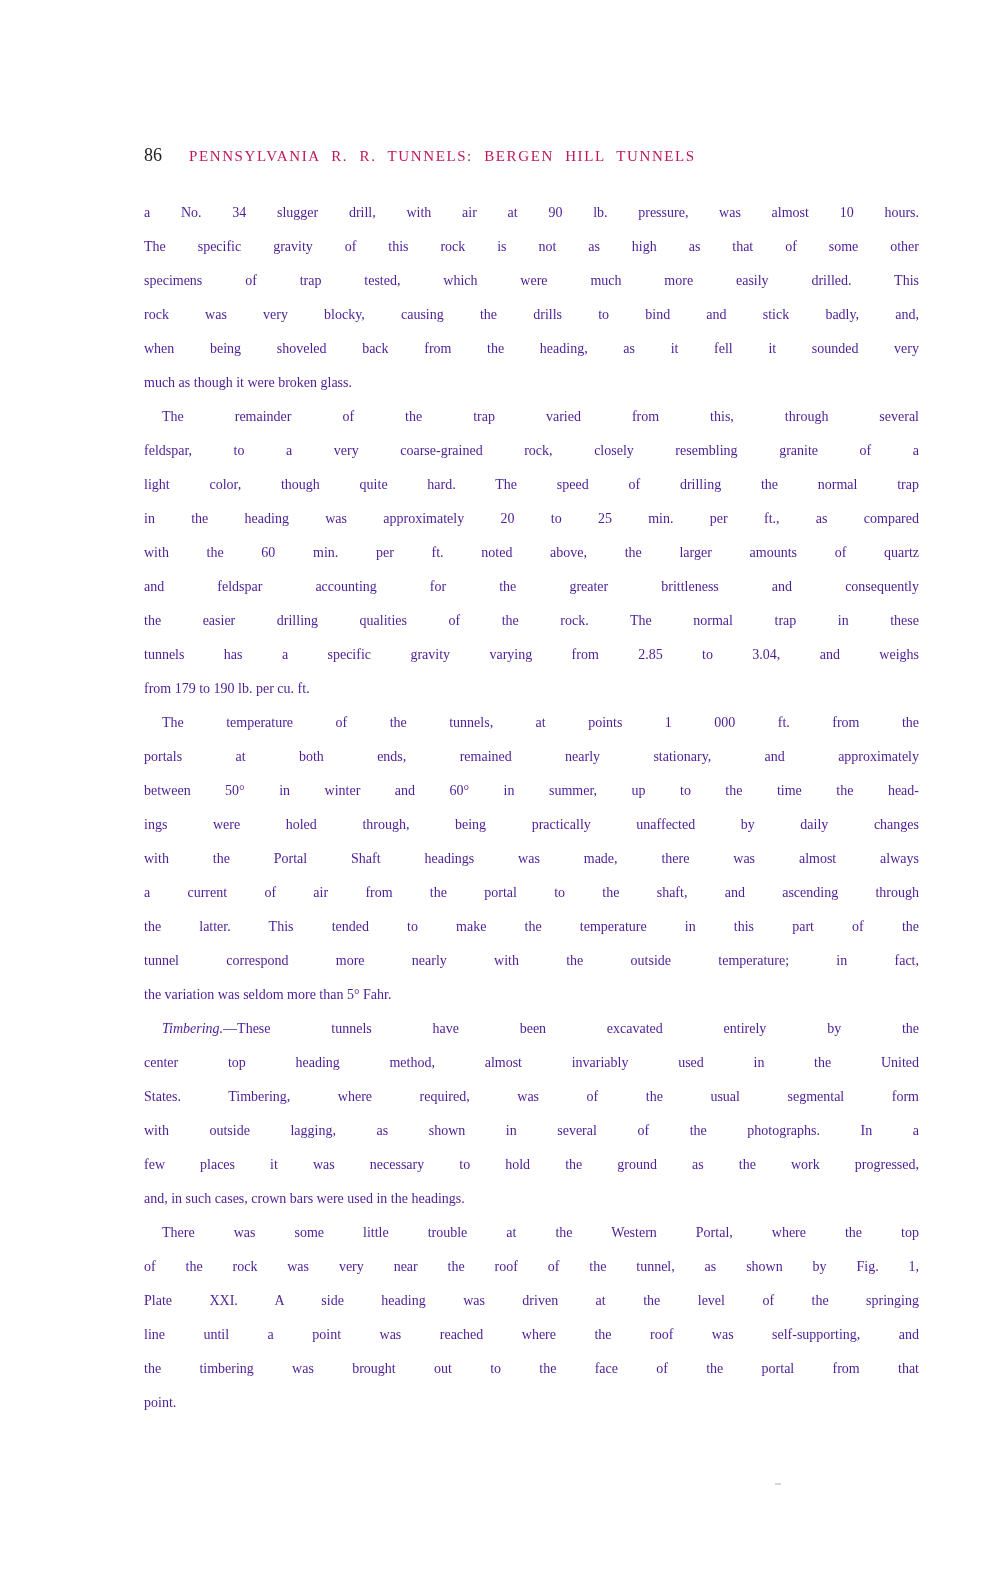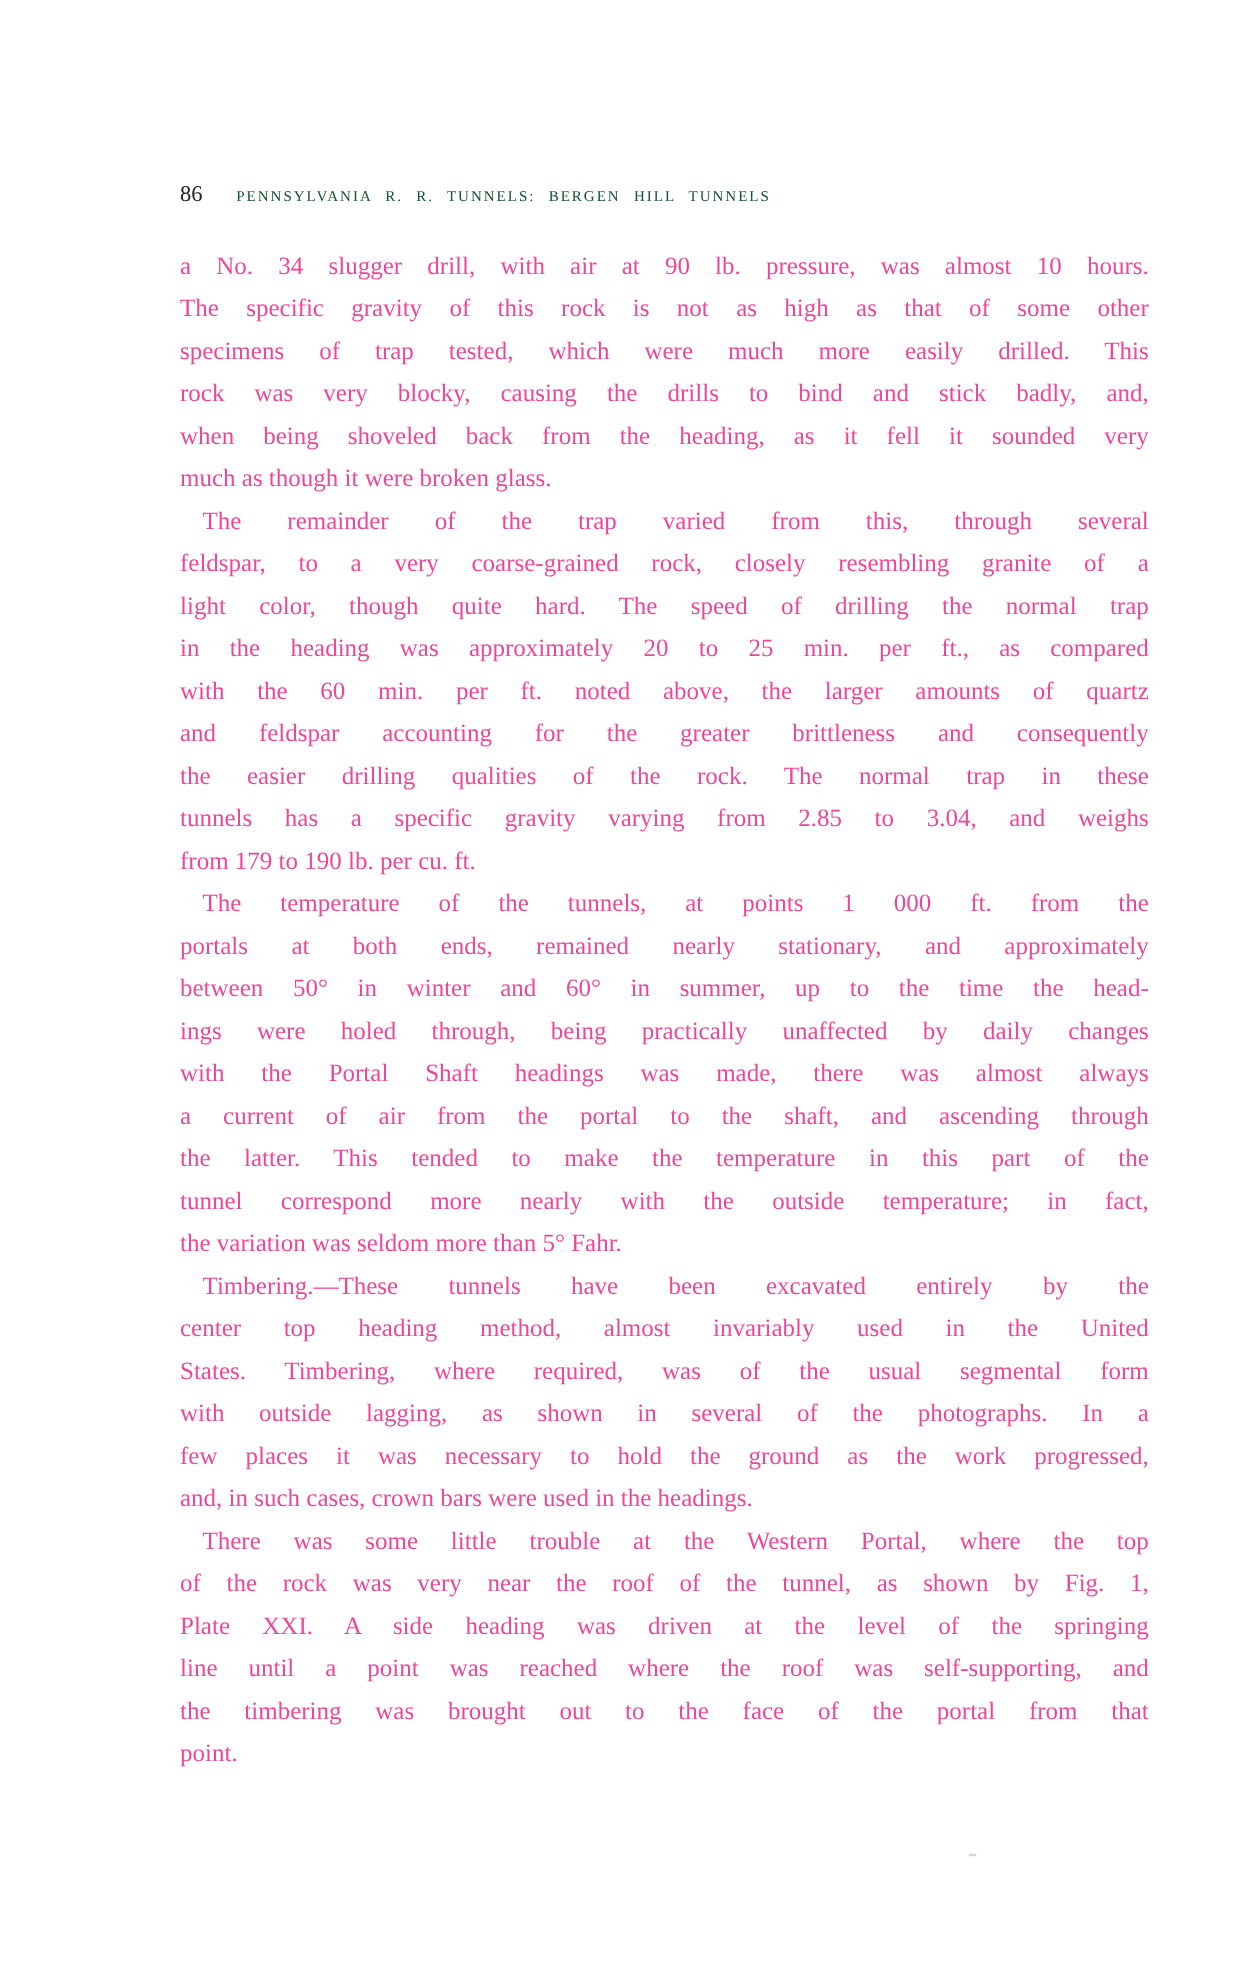--- a/index.html
+++ b/index.html
@@ -32,51 +32,52 @@
       align-items: baseline;
     }
     .page-number {
       font-family: "Liberation Serif", serif;
       font-size: 18px;
       width: 45px;
       color: #222;
     }
     .head-title {
       font-family: "Liberation Serif", serif;
-      font-size: 12px;
+      font-size: 15px;
       letter-spacing: 1.6px;
       word-spacing: 6px;
-      color: #14532d;
+      color: #be185d;
     }
     .body-text {
       position: absolute;
       left: 144px;
       top: 196px;
       width: 775px;
     }
     .line {
       font-family: "Liberation Serif", serif;
-      font-size: 20px;
+      font-size: 14px;
       line-height: 34px;
       height: 34px;
       white-space: nowrap;
       text-align: justify;
       text-align-last: justify;
-      color: #ec4899;
+      color: #4c1d95;
     }
     .line.indent {
       padding-left: 18px;
     }
     .line.last {
       text-align-last: left;
     }
     .para {
       margin-bottom: 0;
     }
     .italic {
+      font-style: italic;
     }
     .speck {
       position: absolute;
       left: 775px;
       top: 1483px;
       width: 6px;
       height: 2px;
       background: #bbb;
       opacity: 0.6;
     }

